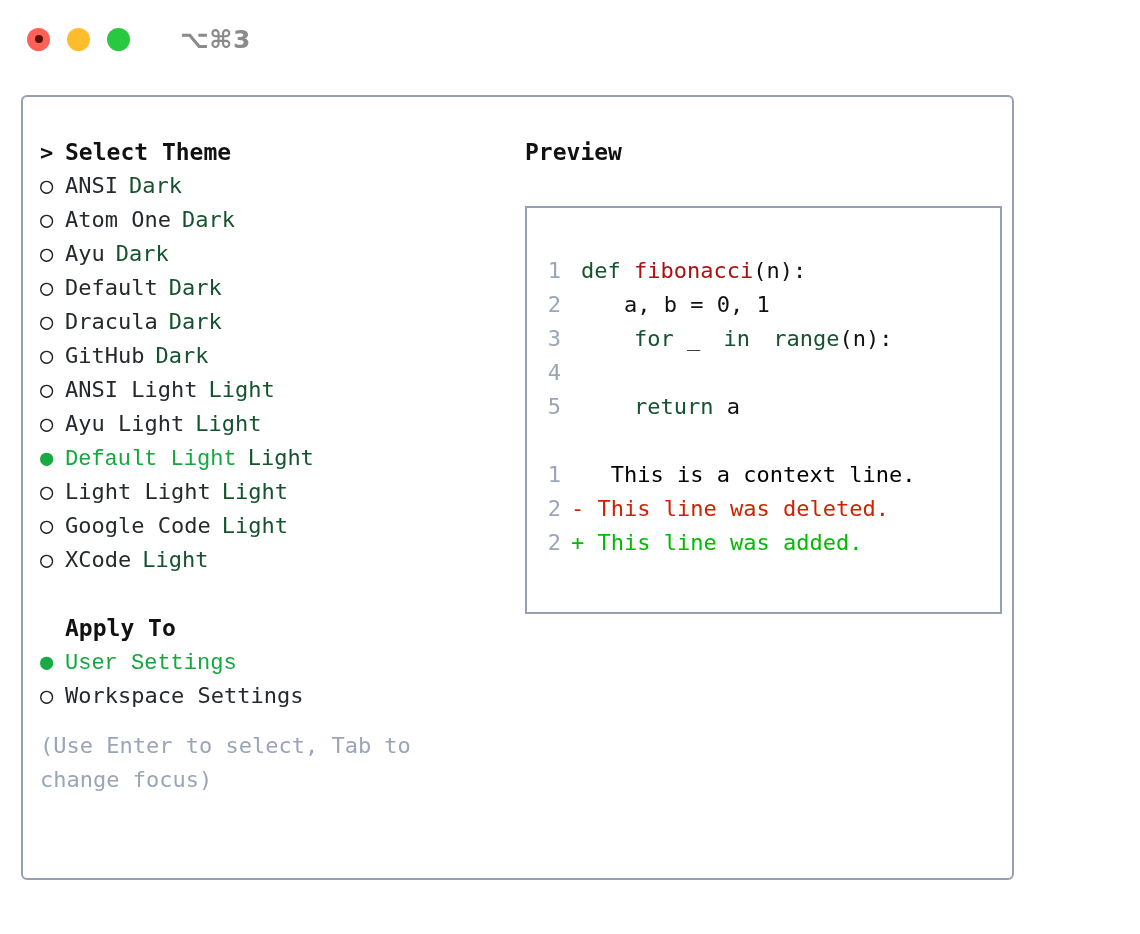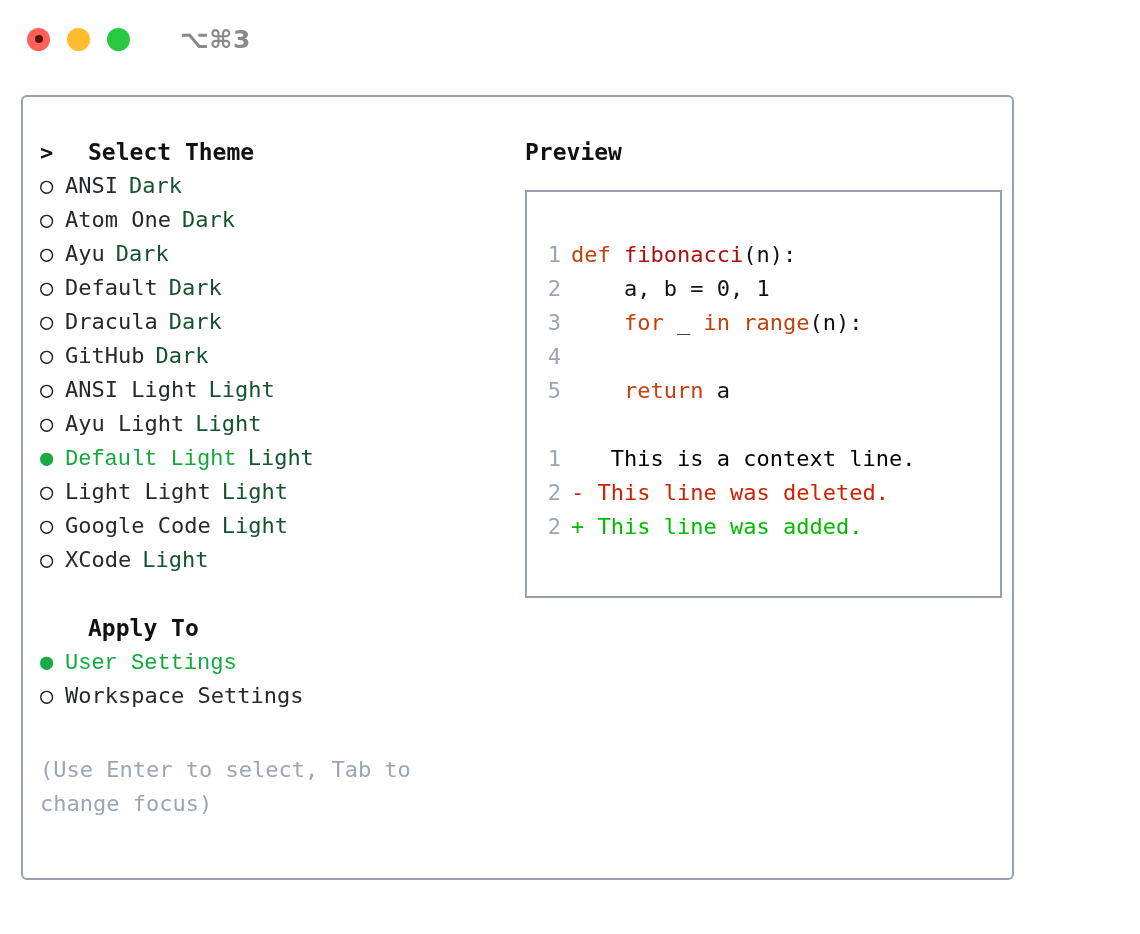--- a/index.html
+++ b/index.html
@@ -107,49 +107,49 @@
     flex: 0 0 25px;
     text-align: left;
     font-size: 22px;
   }
   .marker-hollow { color: #222222; }
   .marker-filled { color: #1aaa44; }
   .marker-arrow  { color: #111111; font-weight: 700; }
   .marker-blank  { color: transparent; }
 
   .label { color: #25282d; }
-  .label-heading { color: #111111; font-weight: 700; font-size: 23px; margin-left: 23px; }
+  .label-heading { color: #111111; font-weight: 700; font-size: 23px; }
   .label-selected { color: #13a83c; font-family: Liberation Mono, monospace; }
   .tag {
     color: #14532d;
     margin-left: 11px;
   }
 
   .spacer-block { height: 34px; }
 
   .hint {
-    margin-top: 40px;
+    margin-top: 16px;
     color: #9aa5b8;
     font-size: 22px;
     line-height: 34px;
     width: 420px;
   }
 
   
   .right-col {
     flex: 1;
     padding-left: 22px;
     box-sizing: border-box;
   }
   .preview-title {
     font-size: 23px;
     font-weight: 700;
     color: #111111;
     line-height: 34px;
-    margin-bottom: 21px;
+    margin-bottom: 37px;
   }
   .preview-box {
     width: 477px;
     height: 408px;
     border: 2px solid #97a0b2;
     box-sizing: border-box;
     background: #ffffff;
     padding: 46px 0 0 0;
   }
 
@@ -162,21 +162,21 @@
   .lineno {
     color: #9aa5b8;
     width: 44px;
     flex: 0 0 44px;
     text-align: right;
     padding-right: 10px;
     box-sizing: border-box;
   }
   .code-text { color: #111111; }
 
-  .tok-kw   { color: #c2410c; }
+  .tok-kw   { color: #14532d; margin-left: 10px; }
   .tok-fn   { color: #aa1111; }
   .tok-plain{ color: #111111; }
 
   .code-gap { height: 34px; }
 
   .diff-context { color: #000000; }
   .diff-del     { color: #cc2200; }
   .diff-add     { color: #00bb00; }
 </style>
 </head>

